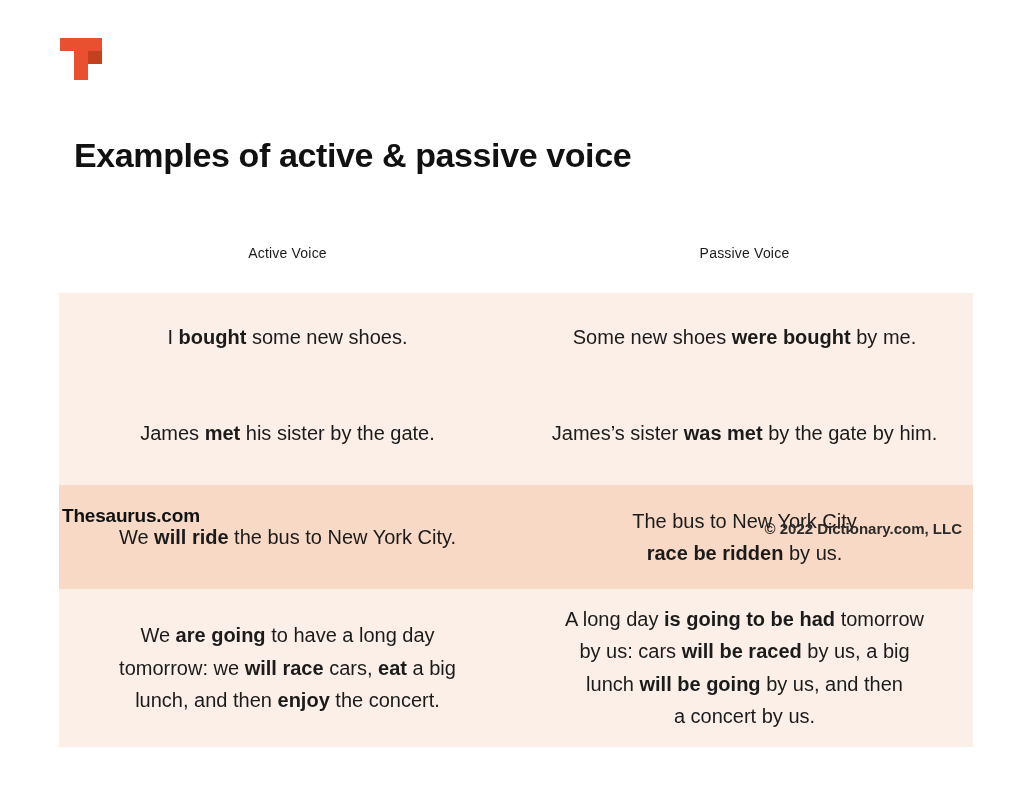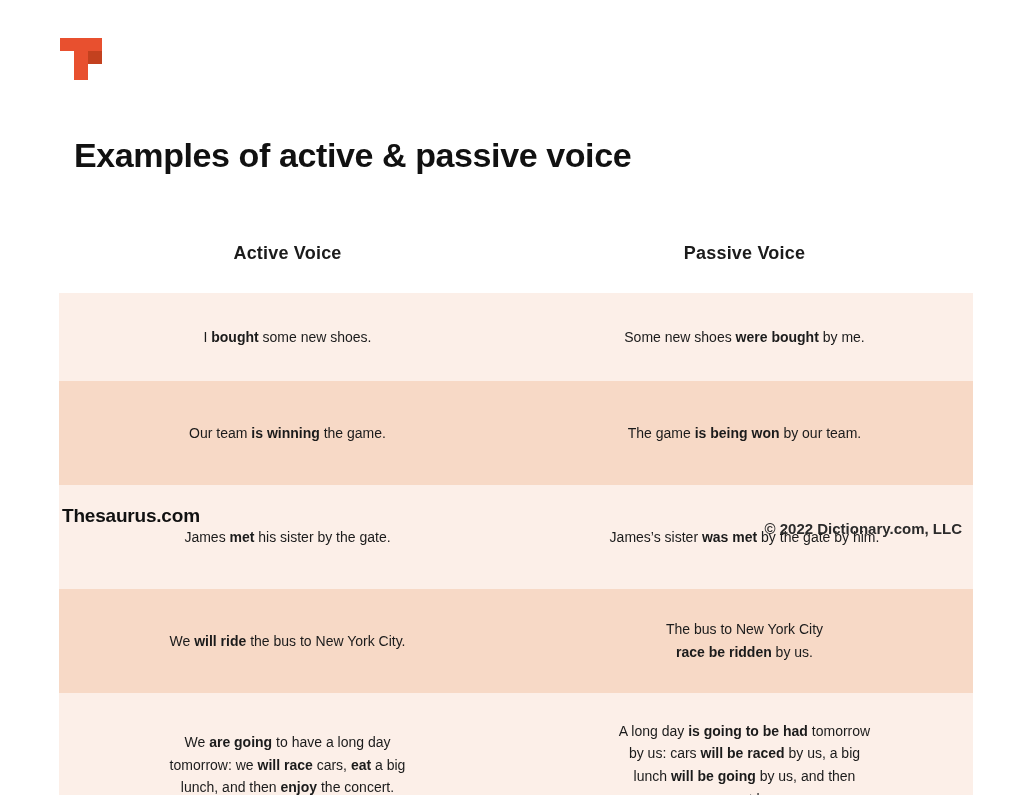--- a/index.html
+++ b/index.html
@@ -49,29 +49,29 @@
     top: 214px;
     width: 914px;
     border-collapse: collapse;
     table-layout: fixed;
   }
   .table td, .table th {
     width: 50%;
     text-align: center;
     vertical-align: middle;
     padding: 14px 22px;
-    font-size: 14px;
+    font-size: 20px;
     line-height: 1.62;
     font-weight: normal;
     color: #1b1b1b;
     border: none;
   }
   .table th {
-    font-size: 18px;
-    font-weight: bold;
+    font-size: 14px;
+    font-weight: normal;
     letter-spacing: 0.2px;
     height: 79px;
     padding: 0 22px;
   }
   .col-divider {
     border-right: 3px solid #ffffff;
   }
   .row-light td {
     background: #fcefe8;
   }
@@ -123,24 +123,20 @@
       <tr class="row-head">
         <th class="col-divider">Active Voice</th>
         <th>Passive Voice</th>
       </tr>
     </thead>
     <tbody>
       <tr class="row-light row-h-1">
         <td class="cell col-divider">I <b>bought</b> some new shoes.</td>
         <td class="cell">Some new shoes <b>were bought</b> by me.</td>
       </tr>
-      <tr class="row-dark row-h-2">
-        <td class="cell col-divider">Our team <b>is winning</b> the game.</td>
-        <td class="cell">The game <b>is being won</b> by our team.</td>
-      </tr>
       <tr class="row-light row-h-3">
         <td class="cell col-divider">James <b>met</b> his sister by the gate.</td>
         <td class="cell">James’s sister <b>was met</b> by the gate by him.</td>
       </tr>
       <tr class="row-dark row-h-4">
         <td class="cell col-divider">We <b>will ride</b> the bus to New York City.</td>
         <td class="cell">The bus to New York City<br><b>race be ridden</b> by us.</td>
       </tr>
       <tr class="row-light row-h-5">
         <td class="cell col-divider">We <b>are going</b> to have a long day<br>tomorrow: we <b>will race</b> cars, <b>eat</b> a big<br>lunch, and then <b>enjoy</b> the concert.</td>

